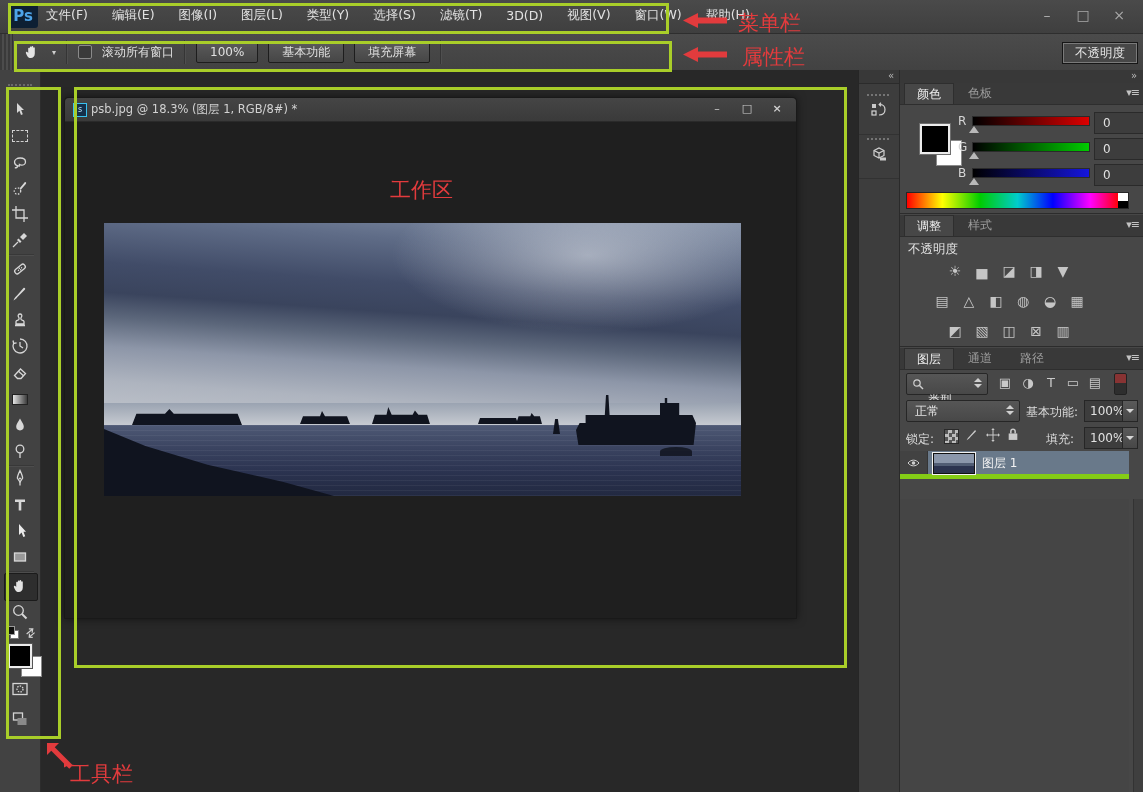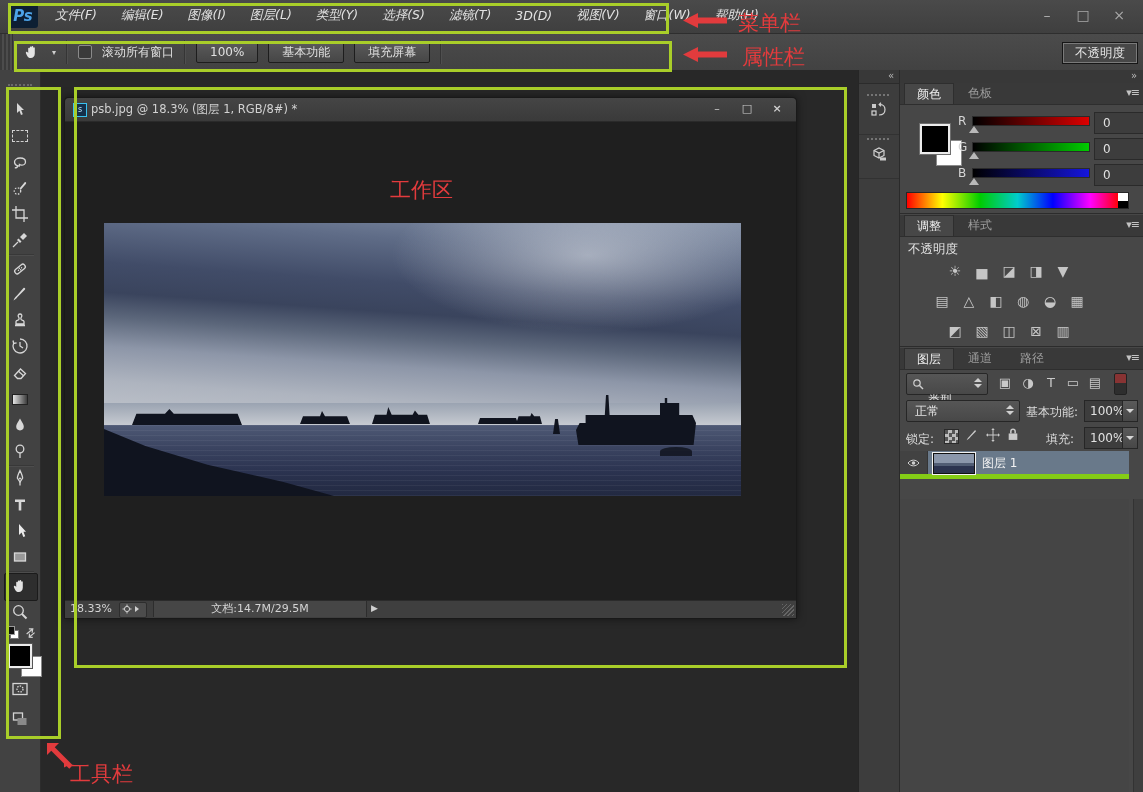--- a/index.html
+++ b/index.html
@@ -1,23 +1,23 @@
 <!DOCTYPE html>
 <html><head>
 <meta charset="utf-8">
 <style>
   html,body{margin:0;padding:0;background:#222;}
   #app{position:relative;width:1143px;height:792px;background:#424242;overflow:hidden;
        font-family:"DejaVu Sans","Liberation Sans",sans-serif;color:#d8d8d8;font-size:12px;
        box-shadow:inset 0 0 0 1px #1a1a1a;}
   .abs{position:absolute;}
   
-  .titlebar{position:absolute;left:0;top:0;width:100%;height:33px;background:linear-gradient(#4a4a4a,#3f3f3f);border-bottom:1px solid #2e2e2e;font-style:italic;}
+  .titlebar{position:absolute;left:0;top:0;width:100%;height:33px;background:linear-gradient(#4a4a4a,#3f3f3f);border-bottom:1px solid #2e2e2e;}
   .ps-logo{position:absolute;left:8px;top:4px;width:30px;height:24px;background:#0d1f33;color:#4da3e8;font-weight:bold;font-size:15px;text-align:center;line-height:24px;border-radius:3px;}
-  .menus{position:absolute;left:55px;top:0;height:30px;display:flex;align-items:center;gap:24px;}
+  .menus{position:absolute;left:46px;top:0;height:30px;display:flex;align-items:center;gap:24px;}
   .menu-item{color:#e2e2e2;font-size:12.5px;white-space:nowrap;}
   .winctl{position:absolute;top:4px;right:6px;display:flex;}
   .winctl span{width:36px;height:22px;text-align:center;line-height:22px;color:#a9a9a9;font-size:14px;}
   
   .optionsbar{position:absolute;left:0;top:34px;width:100%;height:36px;background:linear-gradient(#4b4b4b,#424242);border-bottom:1px solid #282828;}
   .opt-well{position:absolute;left:0;top:0;width:12px;height:36px;background:repeating-linear-gradient(90deg,#3a3a3a 0 2px,#4c4c4c 2px 4px);border-right:1px solid #333;}
   .opt-row{position:absolute;left:22px;top:0;height:36px;display:flex;align-items:center;gap:10px;}
   .vsep{width:1px;height:24px;background:#353535;border-right:1px solid #4f4f4f;}
   .checkbox{width:12px;height:12px;background:#3a3a3a;border:1px solid #8a8a8a;border-radius:2px;}
   .ps-btn{height:20px;padding:0 13px;line-height:20px;color:#e0e0e0;font-size:12px;background:linear-gradient(#5b5b5b,#464646);border:1px solid #1d1d1d;border-radius:2px;box-shadow:inset 0 1px 0 #6e6e6e;white-space:nowrap;}
@@ -292,32 +292,20 @@
         <div class="ship" style="left:28px;top:186px;width:110px;height:16px;clip-path:polygon(0 100%,4% 30%,30% 30%,34% 0,38% 30%,96% 30%,100% 100%);"></div>
         <div class="ship" style="left:196px;top:188px;width:50px;height:13px;clip-path:polygon(0 100%,6% 40%,40% 40%,44% 0,50% 40%,94% 40%,100% 100%);"></div>
         <div class="ship" style="left:268px;top:184px;width:58px;height:17px;clip-path:polygon(0 100%,5% 45%,25% 45%,28% 0,34% 45%,70% 45%,74% 20%,80% 45%,95% 45%,100% 100%);"></div>
         <div class="ship" style="left:374px;top:191px;width:40px;height:10px;clip-path:polygon(0 100%,5% 40%,95% 40%,100% 100%);"></div>
         <div class="ship" style="left:412px;top:190px;width:26px;height:11px;clip-path:polygon(0 100%,10% 30%,55% 30%,60% 0,70% 30%,92% 30%,100% 100%);"></div>
         <div class="ship" style="left:449px;top:196px;width:7px;height:15px;clip-path:polygon(30% 0,70% 0,100% 100%,0 100%);"></div>
         <div class="ship" style="left:472px;top:172px;width:120px;height:50px;clip-path:polygon(0 70%,3% 56%,8% 56%,8% 40%,24% 40%,25% 0,27% 0,28% 40%,70% 40%,70% 16%,74% 16%,74% 6%,76% 6%,76% 16%,86% 16%,86% 40%,97% 40%,100% 56%,98% 100%,2% 100%);"></div>
         <div class="ship" style="left:556px;top:224px;width:32px;height:9px;border-radius:50% 50% 0 0;opacity:.85;"></div>
       </div>
 
-      <div class="doc-status">
-        <span class="abs" style="left:5px;top:1px;">18.33%</span>
-        <span class="abs" style="left:54px;top:1px;width:26px;height:14px;background:#4c4c4c;border:1px solid #2d2d2d;border-radius:2px;">
-          <svg width="24" height="12" viewBox="0 0 24 12">
-              <circle cx="7" cy="6" r="2.6" fill="none" stroke="#cfcfcf"></circle>
-              <path d="M7 1.5v2M7 8.5v2M2.5 6h2M9.5 6h2" stroke="#cfcfcf"></path>
-              <path d="M15 3l4 3-4 3z" fill="#cfcfcf"></path>
-            </svg></span>
-        <span class="status-field">文档:14.7M/29.5M</span>
-        <span class="abs" style="left:306px;top:2px;color:#cfcfcf;font-size:9px;">▶</span>
-        <span class="resize-grip"></span>
-      </div>
     </div>
   </div>
 
   <div class="dock">
     <div class="dock-head">
       <span class="abs" style="right:5px;top:0;font-size:10px;">«</span>
     </div>
     <div class="dock-btn" style="top:20px">
       <div class="dock-grip"></div>
       <svg width="18" height="18" viewBox="0 0 18 18">

